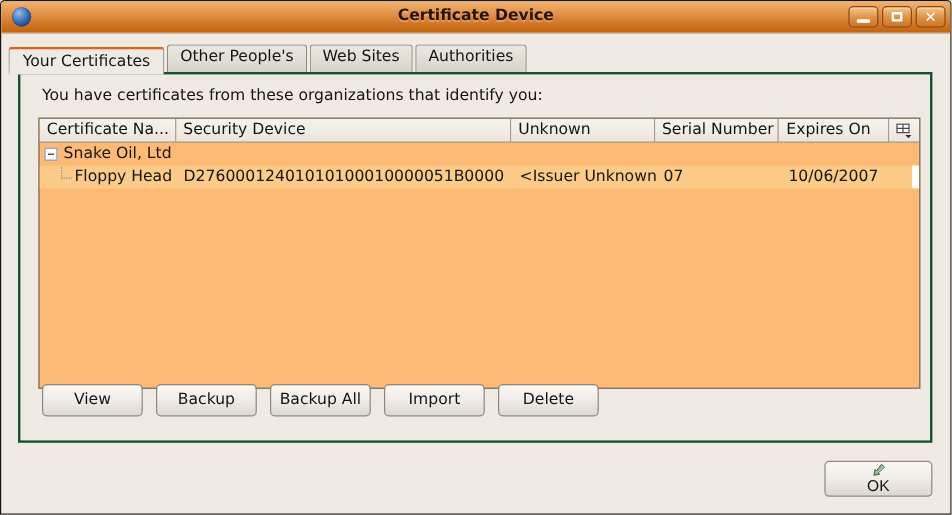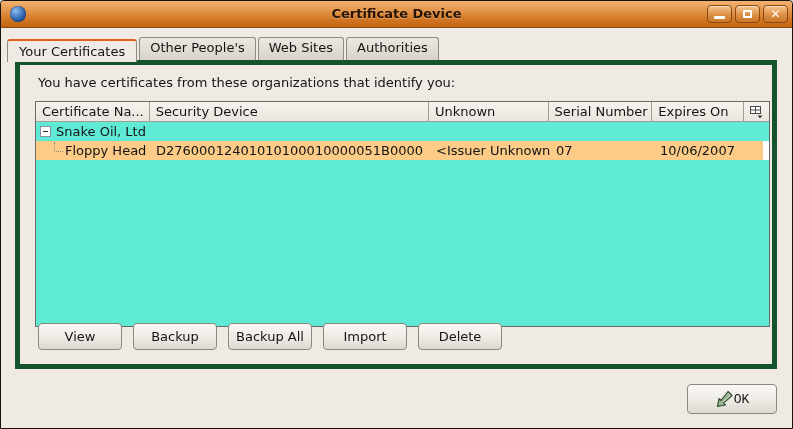--- a/index.html
+++ b/index.html
@@ -46,27 +46,27 @@
     background:linear-gradient(180deg,#ece8e1,#d8d3ca);cursor:pointer;white-space:nowrap;
   }
   .tab.active{
     border-top:2px solid #e0611a;background:#efeae4;
     height:23px;line-height:21px;margin-left:0;margin-bottom:-1px;padding:0 11px;
     position:relative;z-index:4;
   }
   
   .panel{
     position:absolute;top:59px;left:14px;width:762px;height:309px;
-    border:5px solid #14532d;background:#efeae4;z-index:2;
+    border:2px solid #14532d;background:#efeae4;z-index:2;
   }
   .intro{position:absolute;left:18px;top:10px;white-space:nowrap;}
   
   .tree{
     position:absolute;left:15px;top:36px;width:735px;height:226px;
-    border:1px solid #6e6a63;background:#5eead4;overflow:hidden;
+    border:1px solid #6e6a63;background:#fdba74;overflow:hidden;
   }
   .thead{display:flex;height:20px;}
   .th{
     background:linear-gradient(180deg,#f6f3ee,#eae5de);
     border-right:1px solid #a39e94;border-bottom:1px solid #a39e94;
     display:flex;align-items:center;padding-left:6px;
     white-space:nowrap;overflow:hidden;cursor:pointer;
   }
   .th.c1{width:114px;} .th.c2{width:280px;} .th.c3{width:120px;}
   .th.c4{width:104px;} .th.c5{width:92px;}
@@ -96,22 +96,22 @@
   .btn{
     width:84px;height:27px;border:1px solid #8d887e;border-radius:4px;
     background:linear-gradient(180deg,#faf8f5 0%,#eeebe5 55%,#ddd8d0 100%);
     font-family:inherit;font-size:13px;color:#141414;cursor:pointer;
     display:flex;align-items:center;justify-content:center;
   }
   .okbtn{
     position:absolute;left:686px;top:383px;width:90px;height:30px;
     border:1px solid #8d887e;border-radius:4px;
     background:linear-gradient(180deg,#faf8f5 0%,#eeebe5 55%,#ddd8d0 100%);
-    font-family:Liberation Mono, monospace;font-size:13px;color:#141414;cursor:pointer;
-    display:flex;align-items:center;justify-content:center;gap:0;
+    font-family:Liberation Sans, sans-serif;font-size:13px;color:#141414;cursor:pointer;
+    display:flex;align-items:center;justify-content:center;gap:0;flex-direction:column;
   }
   .icon-svg{display:block;}
 </style>
 </head>
 <body>
 
 <div class="window">
 
   <div class="titlebar">
     <span class="globe"></span>

